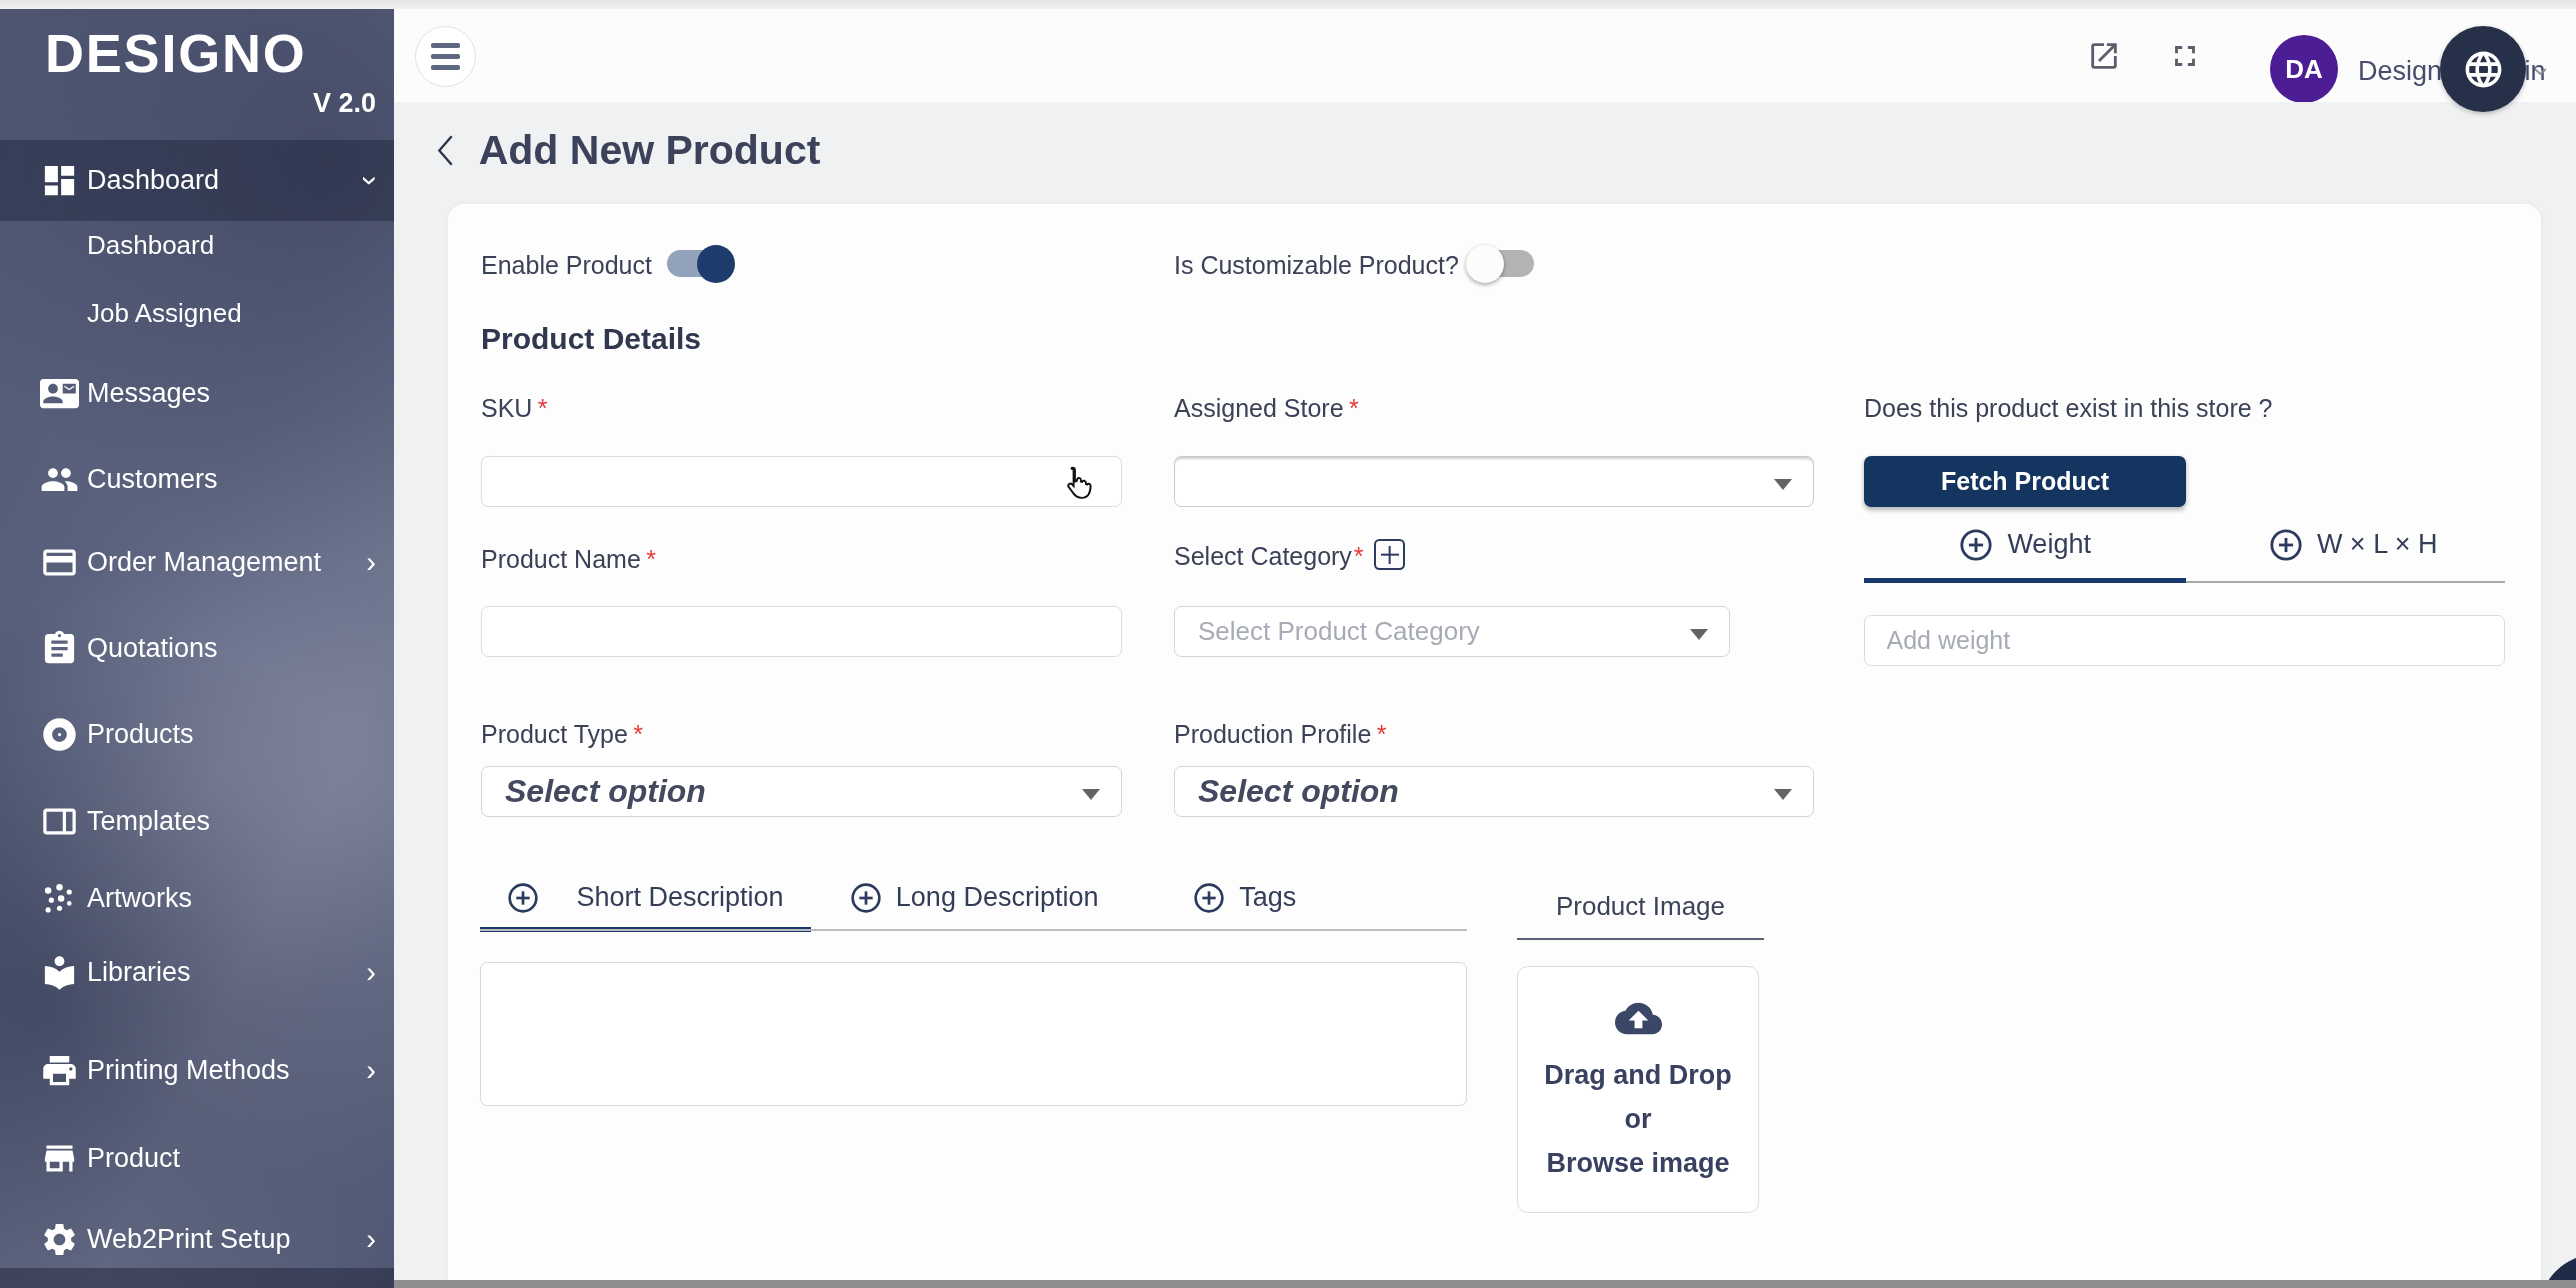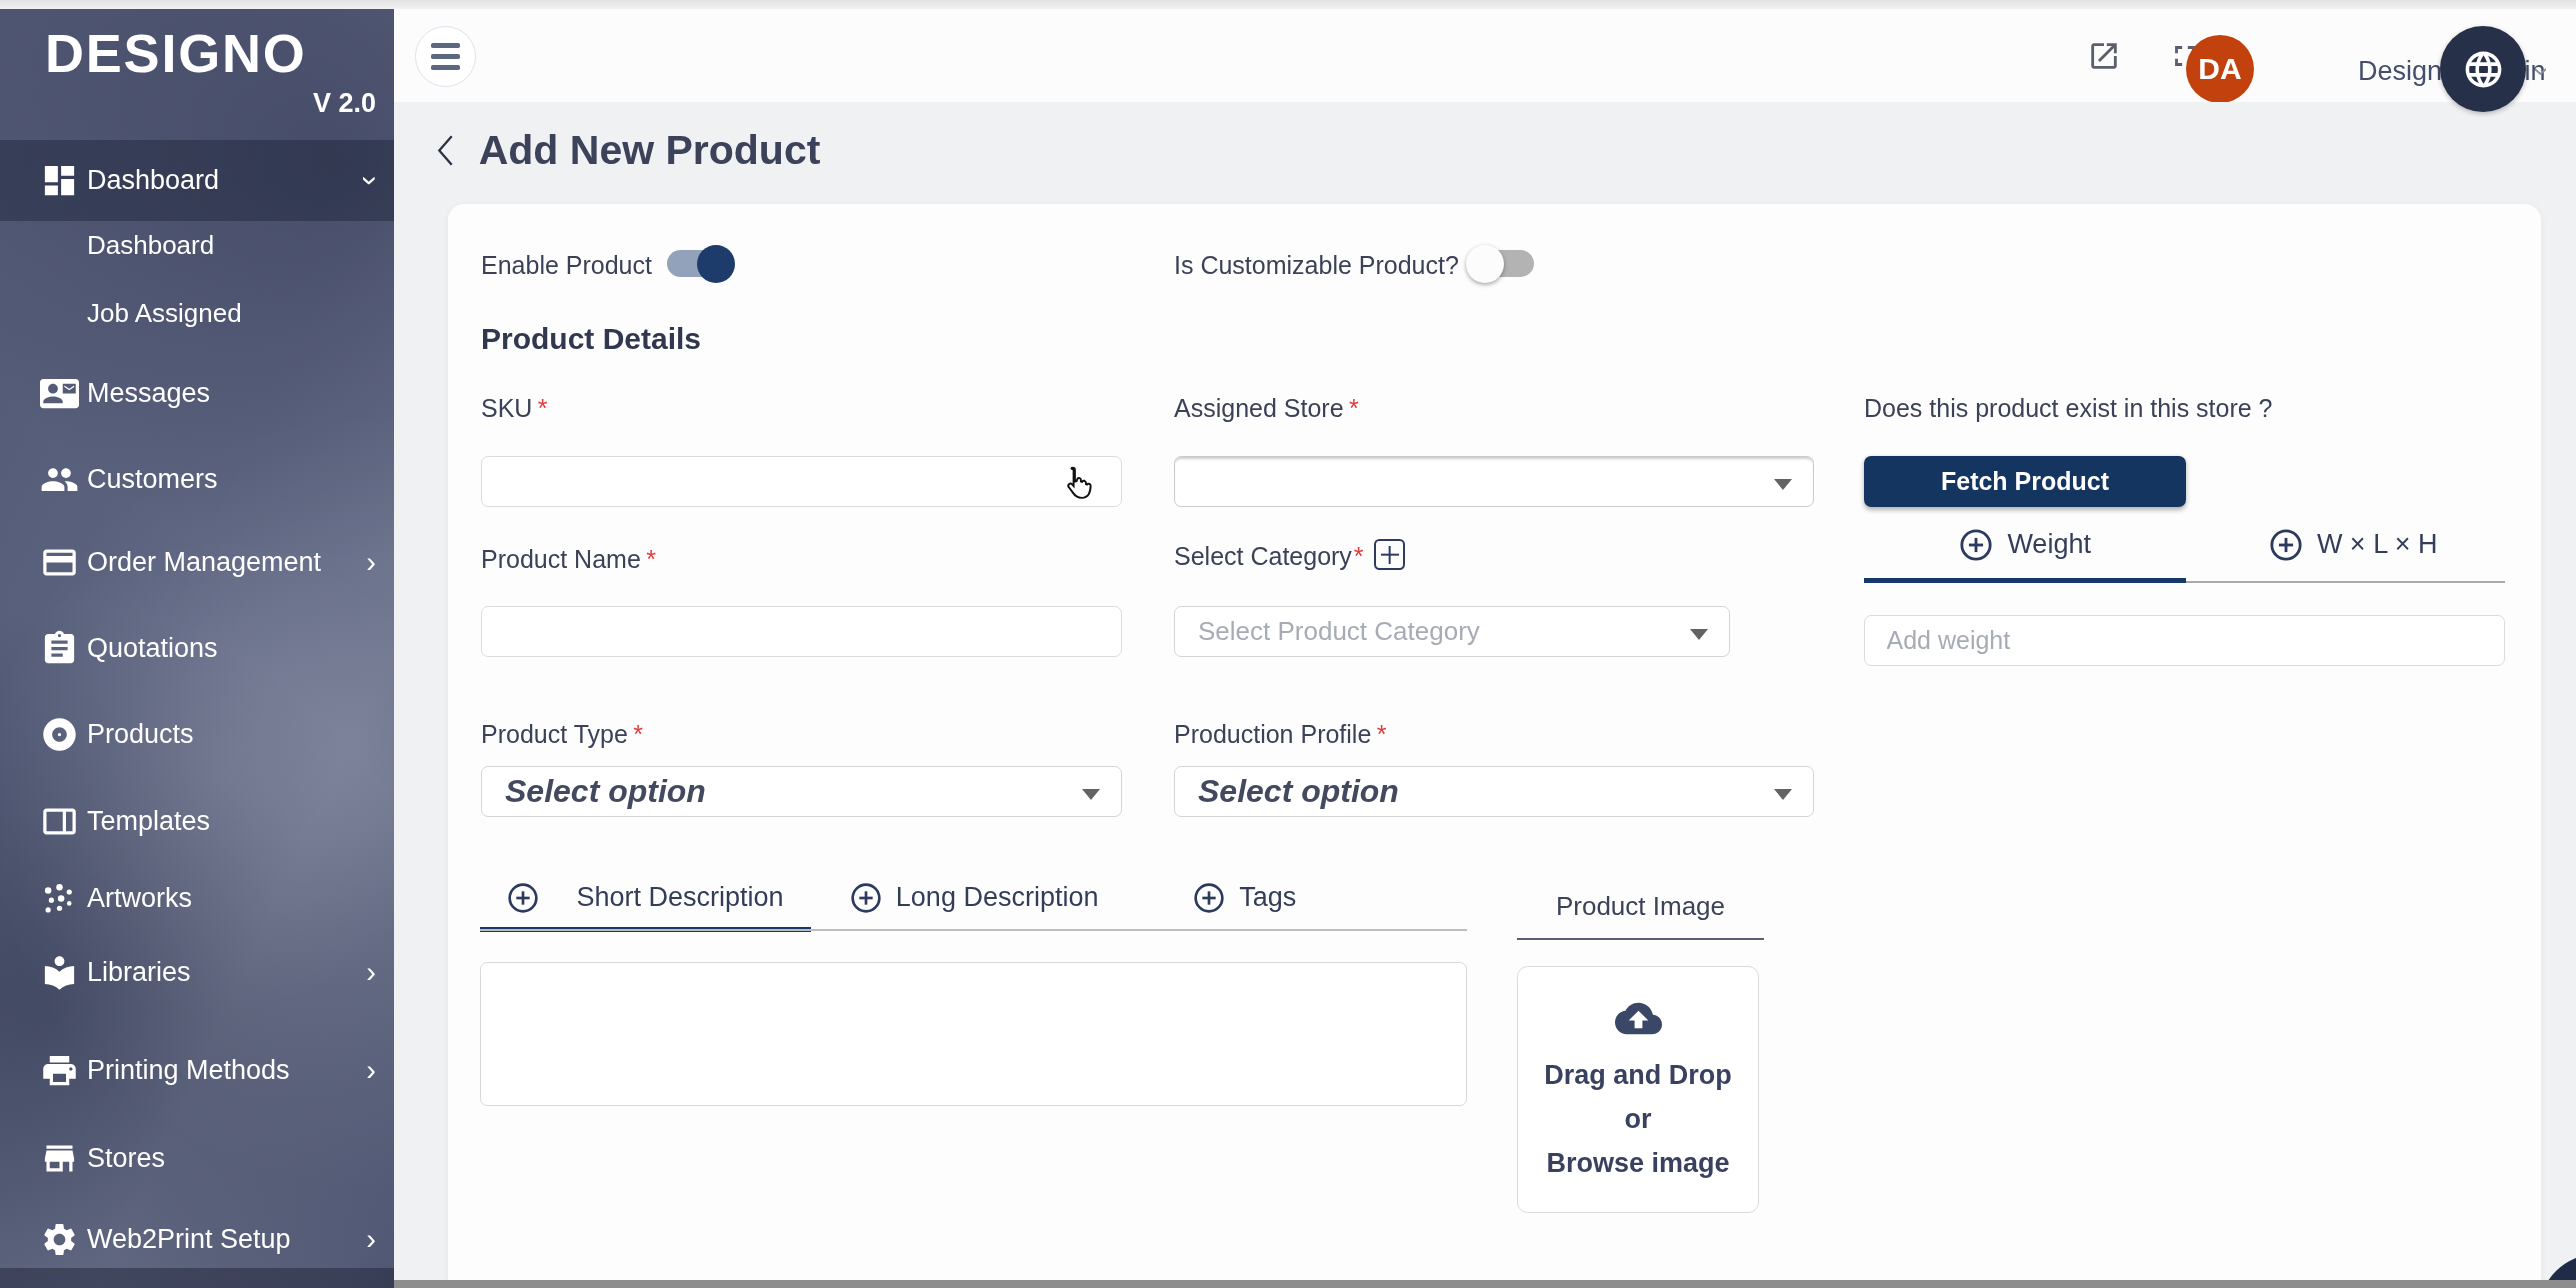--- a/index.html
+++ b/index.html
@@ -37,22 +37,22 @@
   
   .main{position:absolute;left:394px;top:9px;right:0;bottom:0;}
   .header{position:absolute;top:0;left:0;right:0;height:93px;background:#fcfcfc;border-bottom:0.9px solid #e7e7e7;}
   .hamburger{position:absolute;left:20.6px;top:17px;width:59px;height:59px;border-radius:50%;
     border:0.9px solid #dfe2ef;background:#fff;display:flex;flex-direction:column;align-items:center;justify-content:center;gap:6.3px;cursor:pointer;}
   .hamburger span{display:block;width:29px;height:4.5px;border-radius:1.8px;background:#5c6780;}
   .hdr-icon{position:absolute;top:30px;width:34px;height:34px;color:#5b5f6b;cursor:pointer;}
   .hdr-icon svg{width:34px;height:34px;fill:#5b5f6b;}
   .icon-open{left:1693px;}
   .icon-full{left:1774px;}
-  .avatar{position:absolute;left:1792px;top:26px;width:68px;height:68px;border-radius:50%;
-    background:#c2410c;color:#fff;font-size:30px;font-weight:700;display:flex;align-items:center;justify-content:center;}
+  .avatar{position:absolute;left:1876px;top:26px;width:68px;height:68px;border-radius:50%;
+    background:#4c1d95;color:#fff;font-size:26px;font-weight:700;display:flex;align-items:center;justify-content:center;}
   .user-name{position:absolute;left:1964px;top:47px;font-size:27px;color:#454e6b;white-space:nowrap;max-width:215px;overflow:hidden;}
   .globe-fab{position:absolute;left:2046px;top:17px;width:86px;height:86px;border-radius:50%;
     background:#273049;display:flex;align-items:center;justify-content:center;z-index:5;cursor:pointer;box-shadow:0 1.8px 5.4px rgba(0,0,0,.25);}
   .globe-fab svg{width:43px;height:43px;fill:#fff;}
   .hdr-chev{position:absolute;left:2143px;top:47px;font-size:27px;color:#8a8f9c;transform:rotate(90deg);}
   
   .content{position:absolute;top:93px;left:0;right:0;bottom:0;background:#f0f1f3;overflow:hidden;}
   .page-head{position:absolute;top:25px;left:38px;display:flex;align-items:center;gap:19.7px;}
   .back-chev{width:27px;height:39px;color:#3f4660;}
   .back-chev svg{width:27px;height:39px;stroke:#2b3247;stroke-width:2.6;fill:none;}
@@ -225,21 +225,21 @@
     </span>
     <span class="nav-label">Printing Methods</span>
     <span class="nav-chev">›</span>
   </div>
   <div class="nav-item" style="top:1109px;">
     <span class="nav-icon">
       <svg viewBox="0 0 24 24">
           <path d="M20 4H4v2h16V4zm1 10v-2l-1-5H4l-1 5v2h1v6h10v-6h4v6h2v-6h1zm-9 4H6v-4h6v4z"></path>
         </svg>
     </span>
-    <span class="nav-label">Stores</span>
+    <span class="nav-label">Product</span>
   </div>
   <div class="nav-item" style="top:1190px;">
     <span class="nav-icon">
       <svg viewBox="0 0 24 24">
           <path d="M19.14 12.94c.04-.3.06-.61.06-.94 0-.32-.02-.64-.07-.94l2.03-1.58c.18-.14.23-.41.12-.61l-1.92-3.32c-.12-.22-.37-.29-.59-.22l-2.39.96c-.5-.38-1.03-.7-1.62-.94l-.36-2.54c-.04-.24-.24-.41-.48-.41h-3.84c-.24 0-.43.17-.47.41l-.36 2.54c-.59.24-1.13.57-1.62.94l-2.39-.96c-.22-.08-.47 0-.59.22L2.74 8.87c-.12.21-.08.47.12.61l2.03 1.58c-.05.3-.09.63-.09.94s.02.64.07.94l-2.03 1.58c-.18.14-.23.41-.12.61l1.92 3.32c.12.22.37.29.59.22l2.39-.96c.5.38 1.03.7 1.62.94l.36 2.54c.05.24.24.41.48.41h3.84c.24 0 .44-.17.47-.41l.36-2.54c.59-.24 1.13-.56 1.62-.94l2.39.96c.22.08.47 0 .59-.22l1.92-3.32c.12-.22.07-.47-.12-.61l-2.01-1.58zM12 15.6c-1.98 0-3.6-1.62-3.6-3.6s1.62-3.6 3.6-3.6 3.6 1.62 3.6 3.6-1.62 3.6-3.6 3.6z"></path>
         </svg>
     </span>
     <span class="nav-label">Web2Print Setup</span>
     <span class="nav-chev">›</span>
   </div>

